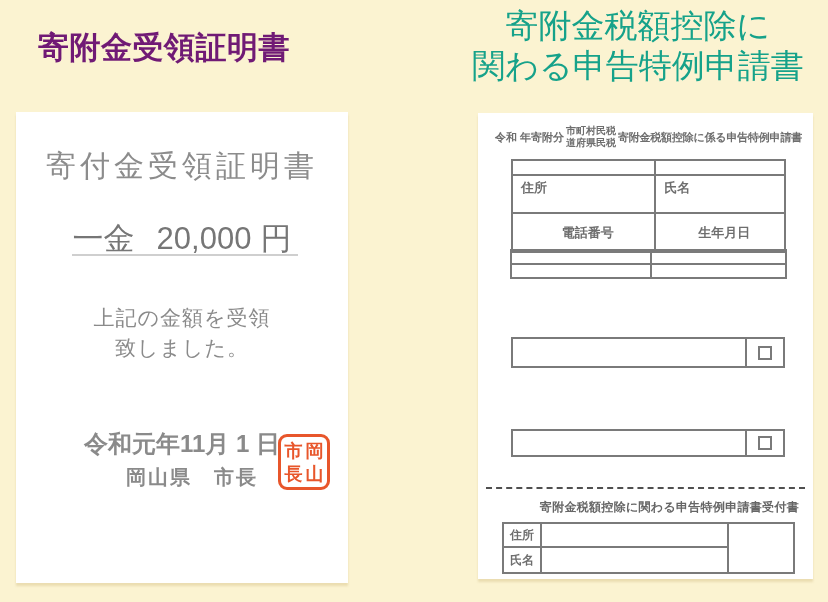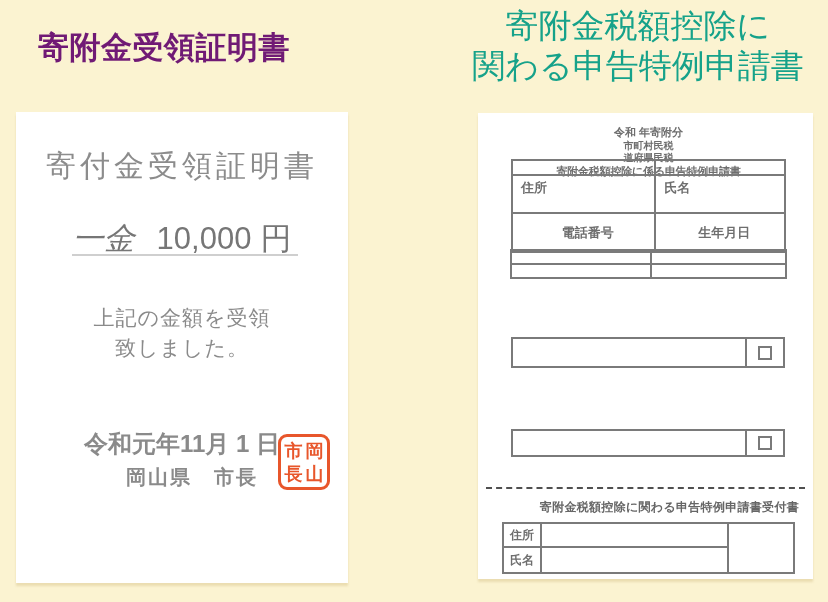--- a/index.html
+++ b/index.html
@@ -35,21 +35,21 @@
   .c1-title {
     position:absolute; top:34px; left:0; width:100%;
     text-align:center; font-size:30px; font-weight:500;
     color:#8c8c8c; letter-spacing:4px;
   }
   .c1-amount {
     position:absolute; top:106px; left:0; width:100%;
     text-align:center; font-size:31px; font-weight:500; color:#767676;
     white-space:nowrap;
   }
-  .c1-amount .amt-prefix { margin-right:22px;font-style:italic; }
+  .c1-amount .amt-prefix { margin-right:22px; }
   .c1-amount .amt-unit   { margin-left:9px; }
   .c1-underline {
     position:absolute; top:142px; left:56px; width:226px;
     border-top:2px solid #cfcfcf;
   }
   .c1-body {
     position:absolute; top:170px; left:0; width:100%;
     text-align:center; font-size:21px; font-weight:500;
     color:#8a8a8a; line-height:30px; letter-spacing:1px;margin-top:21px;
   }
@@ -68,21 +68,20 @@
     display:grid; grid-template-columns:1fr 1fr; grid-template-rows:1fr 1fr;
     place-items:center; padding:2px;
     color:#e8562b; font-weight:800; font-size:18px; line-height:1;
   }
 
   
   .c2-header {
     position:absolute; top:12px; left:17px; right:11px;
     display:flex; align-items:center; justify-content:space-between;
     color:#6e6e6e;
-    flex-direction:column;
   }
   .c2-era   { font-size:11px; font-weight:600; white-space:nowrap; }
   .c2-tax   { font-size:10px; line-height:12px; font-weight:600; white-space:nowrap; }
   .c2-ftitle{ font-size:11px; font-weight:700; white-space:nowrap; letter-spacing:-0.2px; }
 
   table.ftable { border-collapse:collapse; }
   table.ftable td {
     border:2px solid #7a7a7a;
     font-size:13px; color:#6e6e6e; font-weight:600;
     padding:0 0 0 8px; vertical-align:middle;
@@ -140,21 +139,21 @@
 </style>
 </head>
 <body>
 
 <div class="h-left">寄附金受領証明書</div>
 
 <div class="card card-left">
   <div class="c1-title">寄付金受領証明書</div>
 
   <div class="c1-amount">
-    <span class="amt-prefix">一金</span><span>10,000</span><span class="amt-unit">円</span>
+    <span class="amt-prefix">一金</span><span>20,000</span><span class="amt-unit">円</span>
   </div>
   <div class="c1-underline"></div>
 
   <div class="c1-body">
     <div>上記の金額を受領</div>
     <div>致しました。</div>
   </div>
 
   <div class="c1-date">令和元年11月 1 日</div>
   <div class="c1-issuer">岡山県　市長</div>

